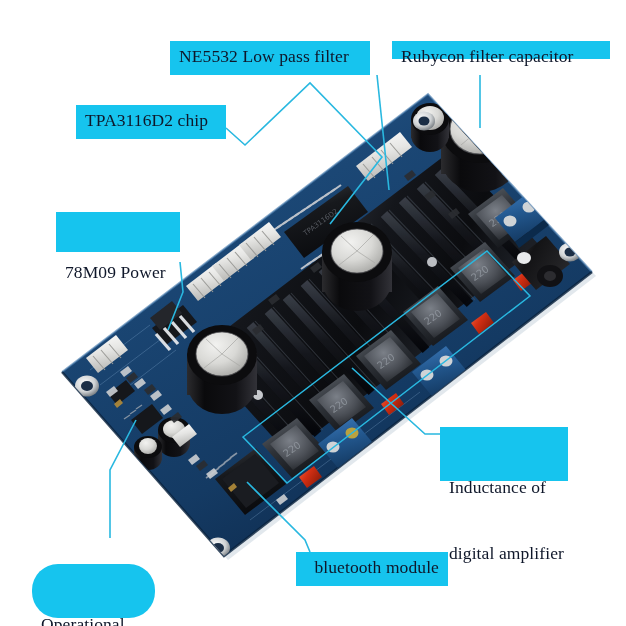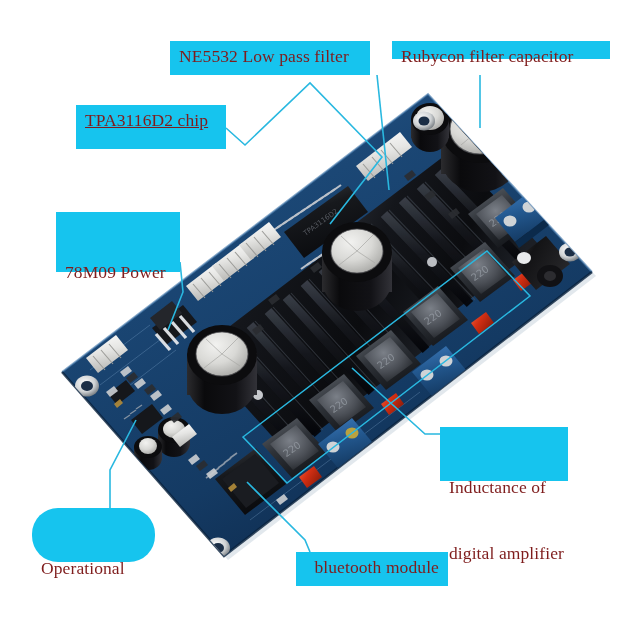--- a/index.html
+++ b/index.html
@@ -4,21 +4,21 @@
 <style>
   html,body{margin:0;padding:0;background:#ffffff;}
   body{width:626px;height:626px;overflow:hidden;
        font-family:"Liberation Serif","DejaVu Serif",serif;}
   #stage{position:relative;width:626px;height:626px;background:#fff;overflow:hidden;}
 
   
   .callout{
     position:absolute;
     background:#16c4ee;
-    color:#7f1d1d;
+    color:#0f172a;
     font-family:"Liberation Serif","DejaVu Serif",serif;
     font-size:17.5px;
     line-height:21px;
     padding:5px 9px 6px 9px;
     white-space:pre;
     letter-spacing:.1px;
     box-sizing:border-box;
   }
   .callout.two{line-height:22px;}
 
@@ -474,31 +474,31 @@
 
     <g fill="none" stroke="#29b8e0" stroke-width="1.5">
       <polygon points="243,437 487,251 530,296 287,483"></polygon>
     </g>
   </svg>
 
   <div class="callout" style="left:170px;top:41px;width:200px;height:34px;">NE5532 Low pass filter</div>
 
   <div class="callout" style="left:392px;top:41px;width:218px;height:18px;">Rubycon filter capacitor</div>
 
-  <div class="callout" style="left:76px;top:105px;width:150px;height:44px;text-decoration:underline;">TPA3116D2 chip</div>
-
-  <div class="callout two" style="left:56px;top:212px;width:124px;height:60px;font-family:Liberation Serif, serif;">
+  <div class="callout" style="left:76px;top:105px;width:150px;height:34px;">TPA3116D2 chip</div>
+
+  <div class="callout two" style="left:56px;top:212px;width:124px;height:40px;font-family:Liberation Serif, serif;">
     <div>78M09 Power</div>
   </div>
 
   <div class="callout two" style="left:440px;top:427px;width:128px;height:54px;">
     <div>Inductance of</div>
     <div>digital amplifier</div>
   </div>
 
-  <div class="callout two" style="left:32px;top:508px;width:123px;height:54px;border-radius:26px;">
+  <div class="callout two" style="left:32px;top:564px;width:123px;height:54px;border-radius:26px;">
     <div>Operational</div>
     
   </div>
 
   <div class="callout" style="left:296px;top:552px;width:152px;height:34px;text-align:right;">bluetooth module</div>
 
 </div>
 
 </body></html>

